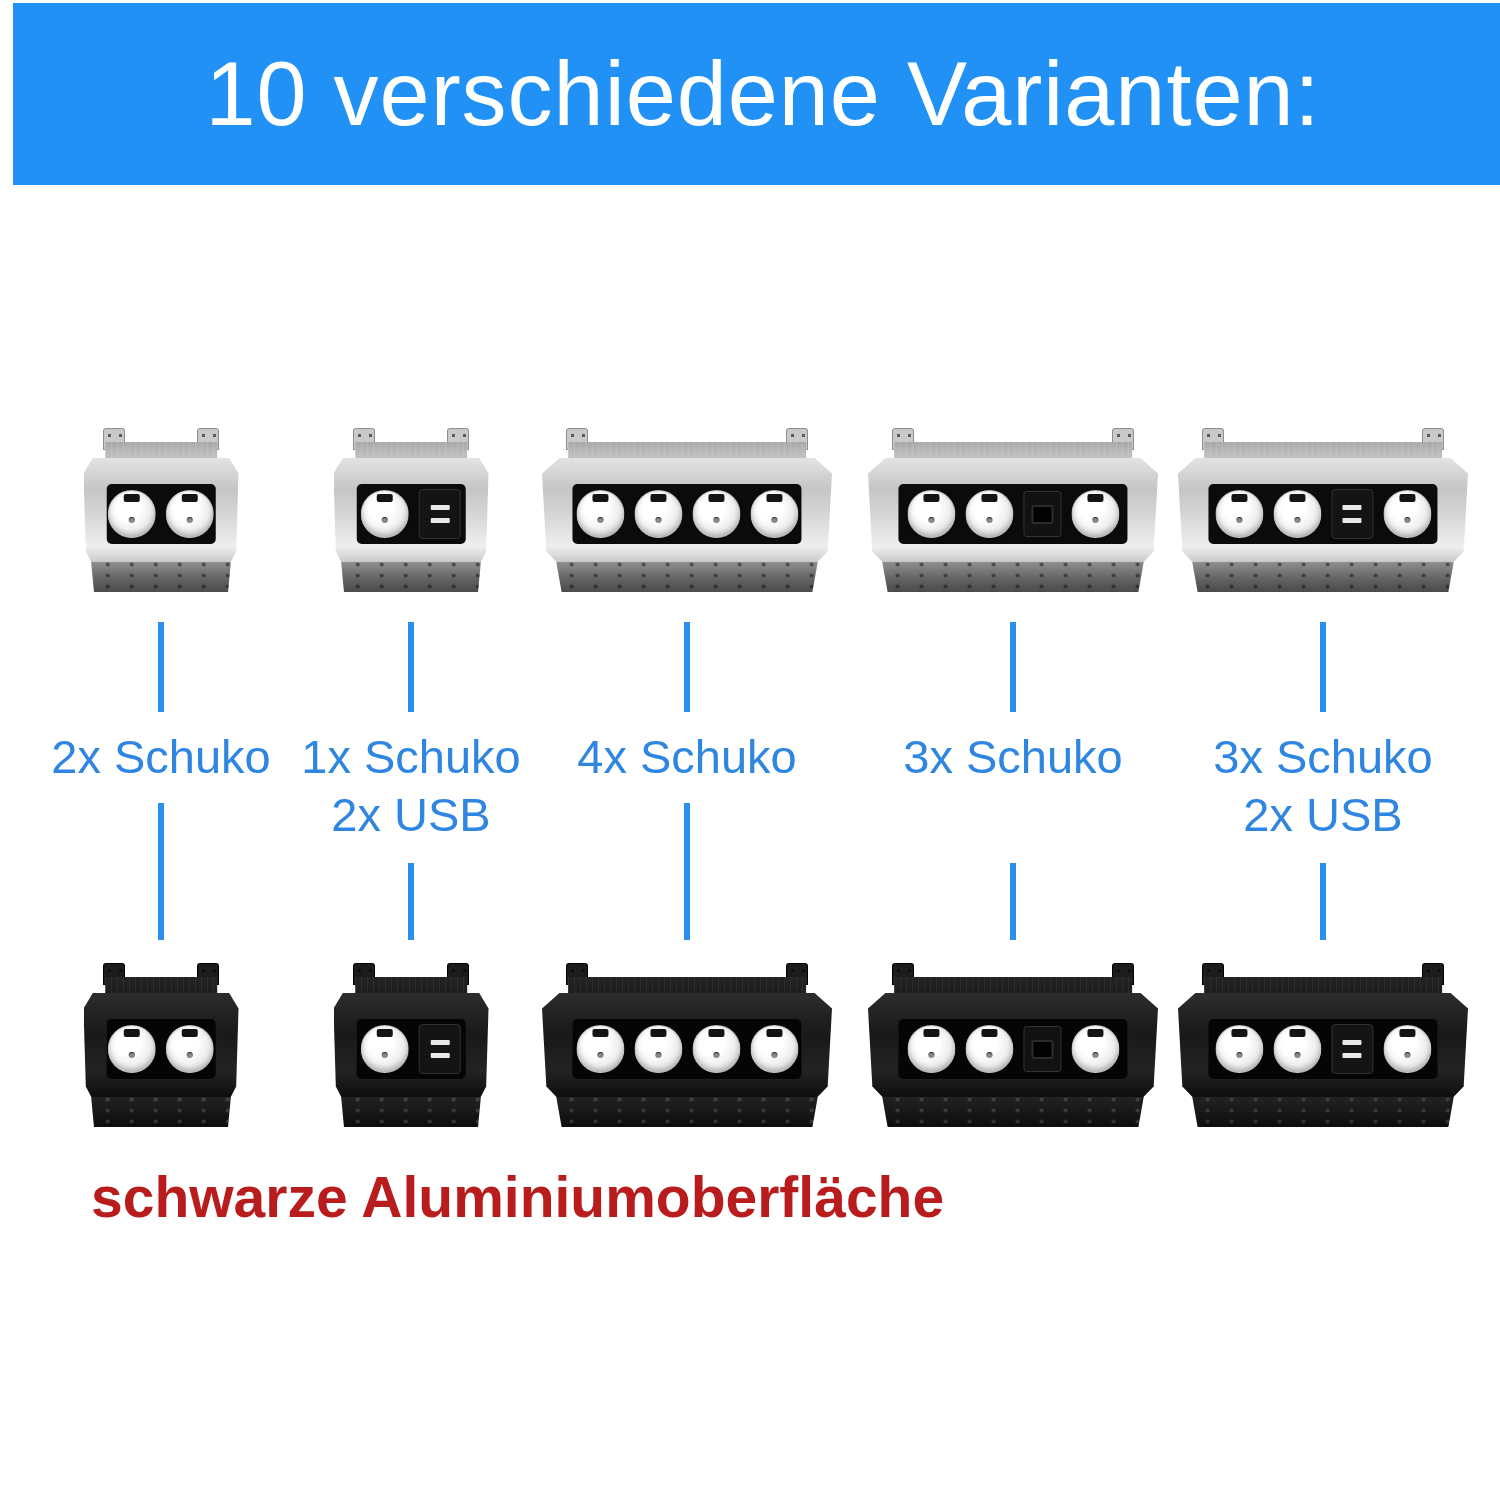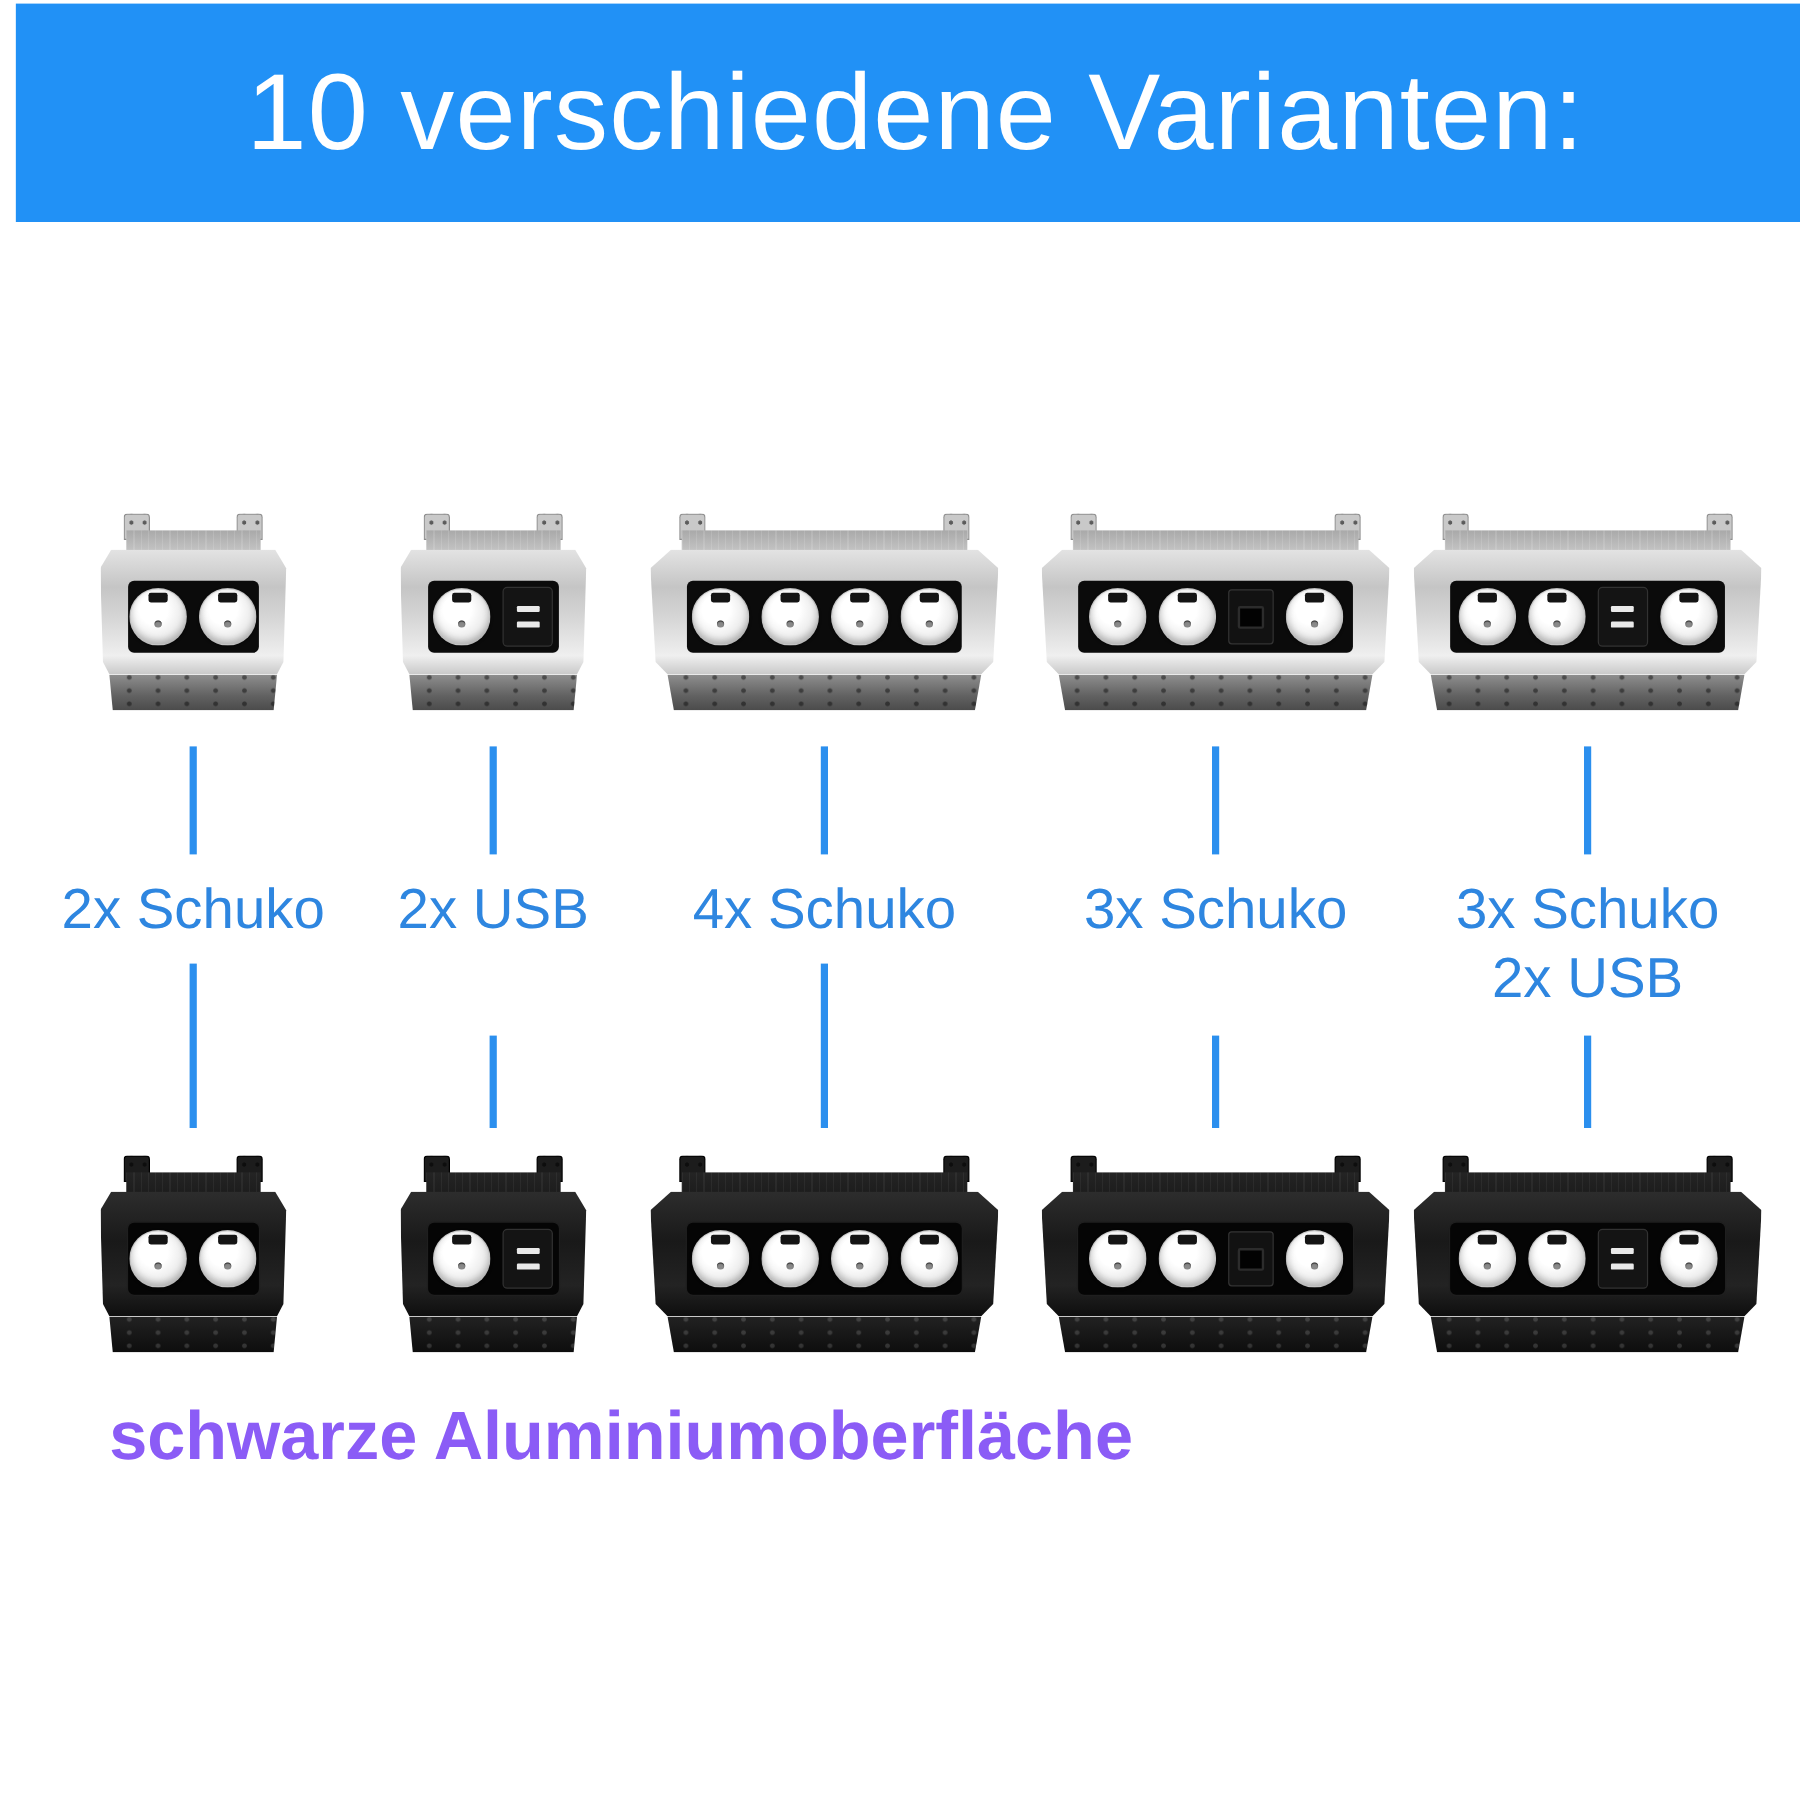--- a/index.html
+++ b/index.html
@@ -120,20 +120,21 @@
             <div class="pin"></div>
           </div>
           <div class="schuko">
             <div class="slot"></div>
             <div class="pin"></div>
           </div>
         </div>
       </div>
       <div class="vline" style="left: 398px; top: 622px; height: 90px; background: rgb(43, 143, 238);"></div>
       <div class="variant-label" style="left: 398px; top: 728px; color: rgb(46, 134, 224);">
+        <div>1x Schuko</div>
         <div>2x USB</div>
       </div>
       <div class="vline" style="left: 398px; top: 863px; height: 77px; background: rgb(43, 143, 238);"></div>
       <div class="unit f-silver" style="left: 320.5px; top: 428px; width: 155px;">
         <div class="tab" style="left: 19.7px;"></div>
         <div class="tab" style="right: 19.7px;"></div>
         <div class="lid" style="width: 111.6px;"></div>
         <div class="rim"></div>
         <div class="box" style="width: 142.6px;"></div>
         <div class="panel" style="width: 108.5px;">
@@ -323,15 +324,15 @@
             <i></i>
           </div>
           <div class="schuko">
             <div class="slot"></div>
             <div class="pin"></div>
           </div>
         </div>
       </div>
     </div>
 
-  <h2 class="section-heading heading-black" style="color: #8b5cf6; text-align: center;">schwarze Aluminiumoberfläche</h2>
+  <h2 class="section-heading heading-black" style="color: #b91c1c; text-align: center;">schwarze Aluminiumoberfläche</h2>
 
 </div>
 
 </body></html>

